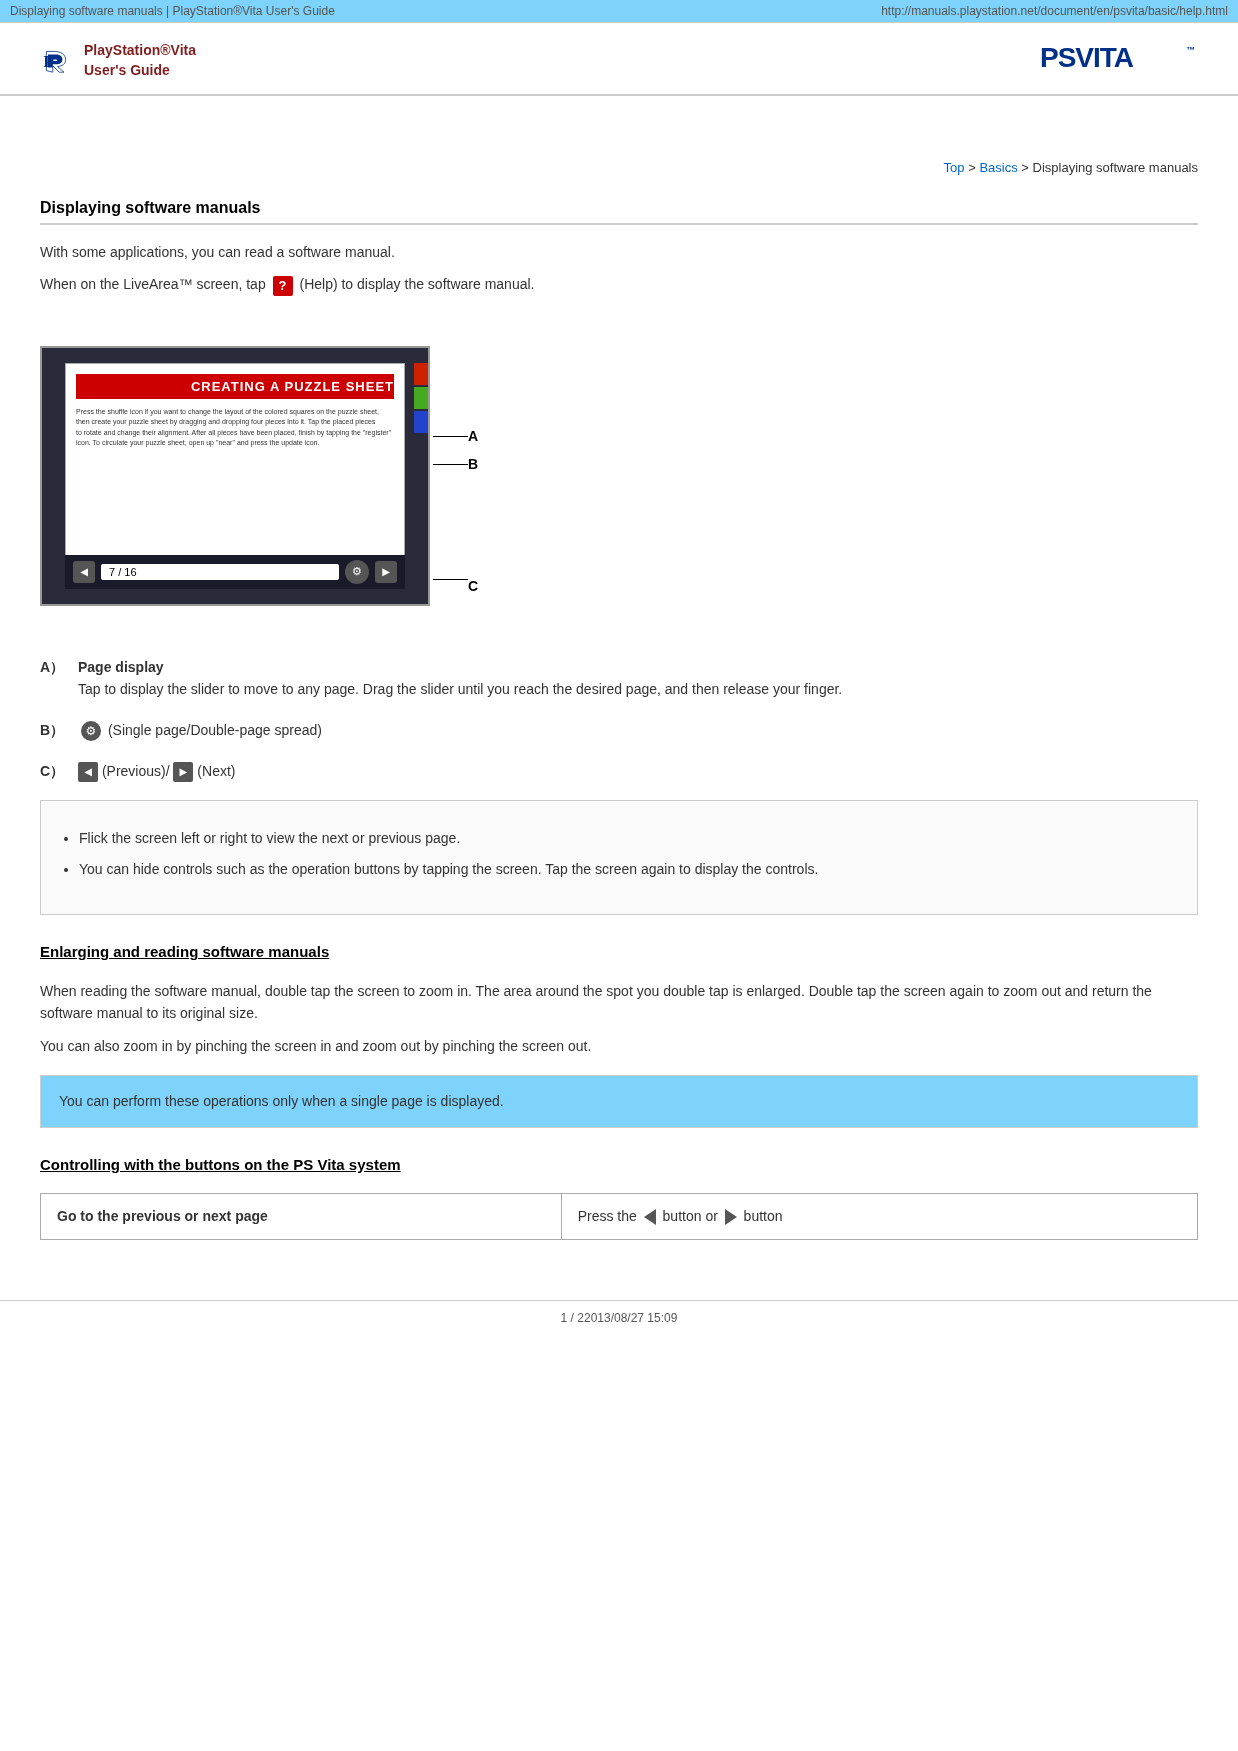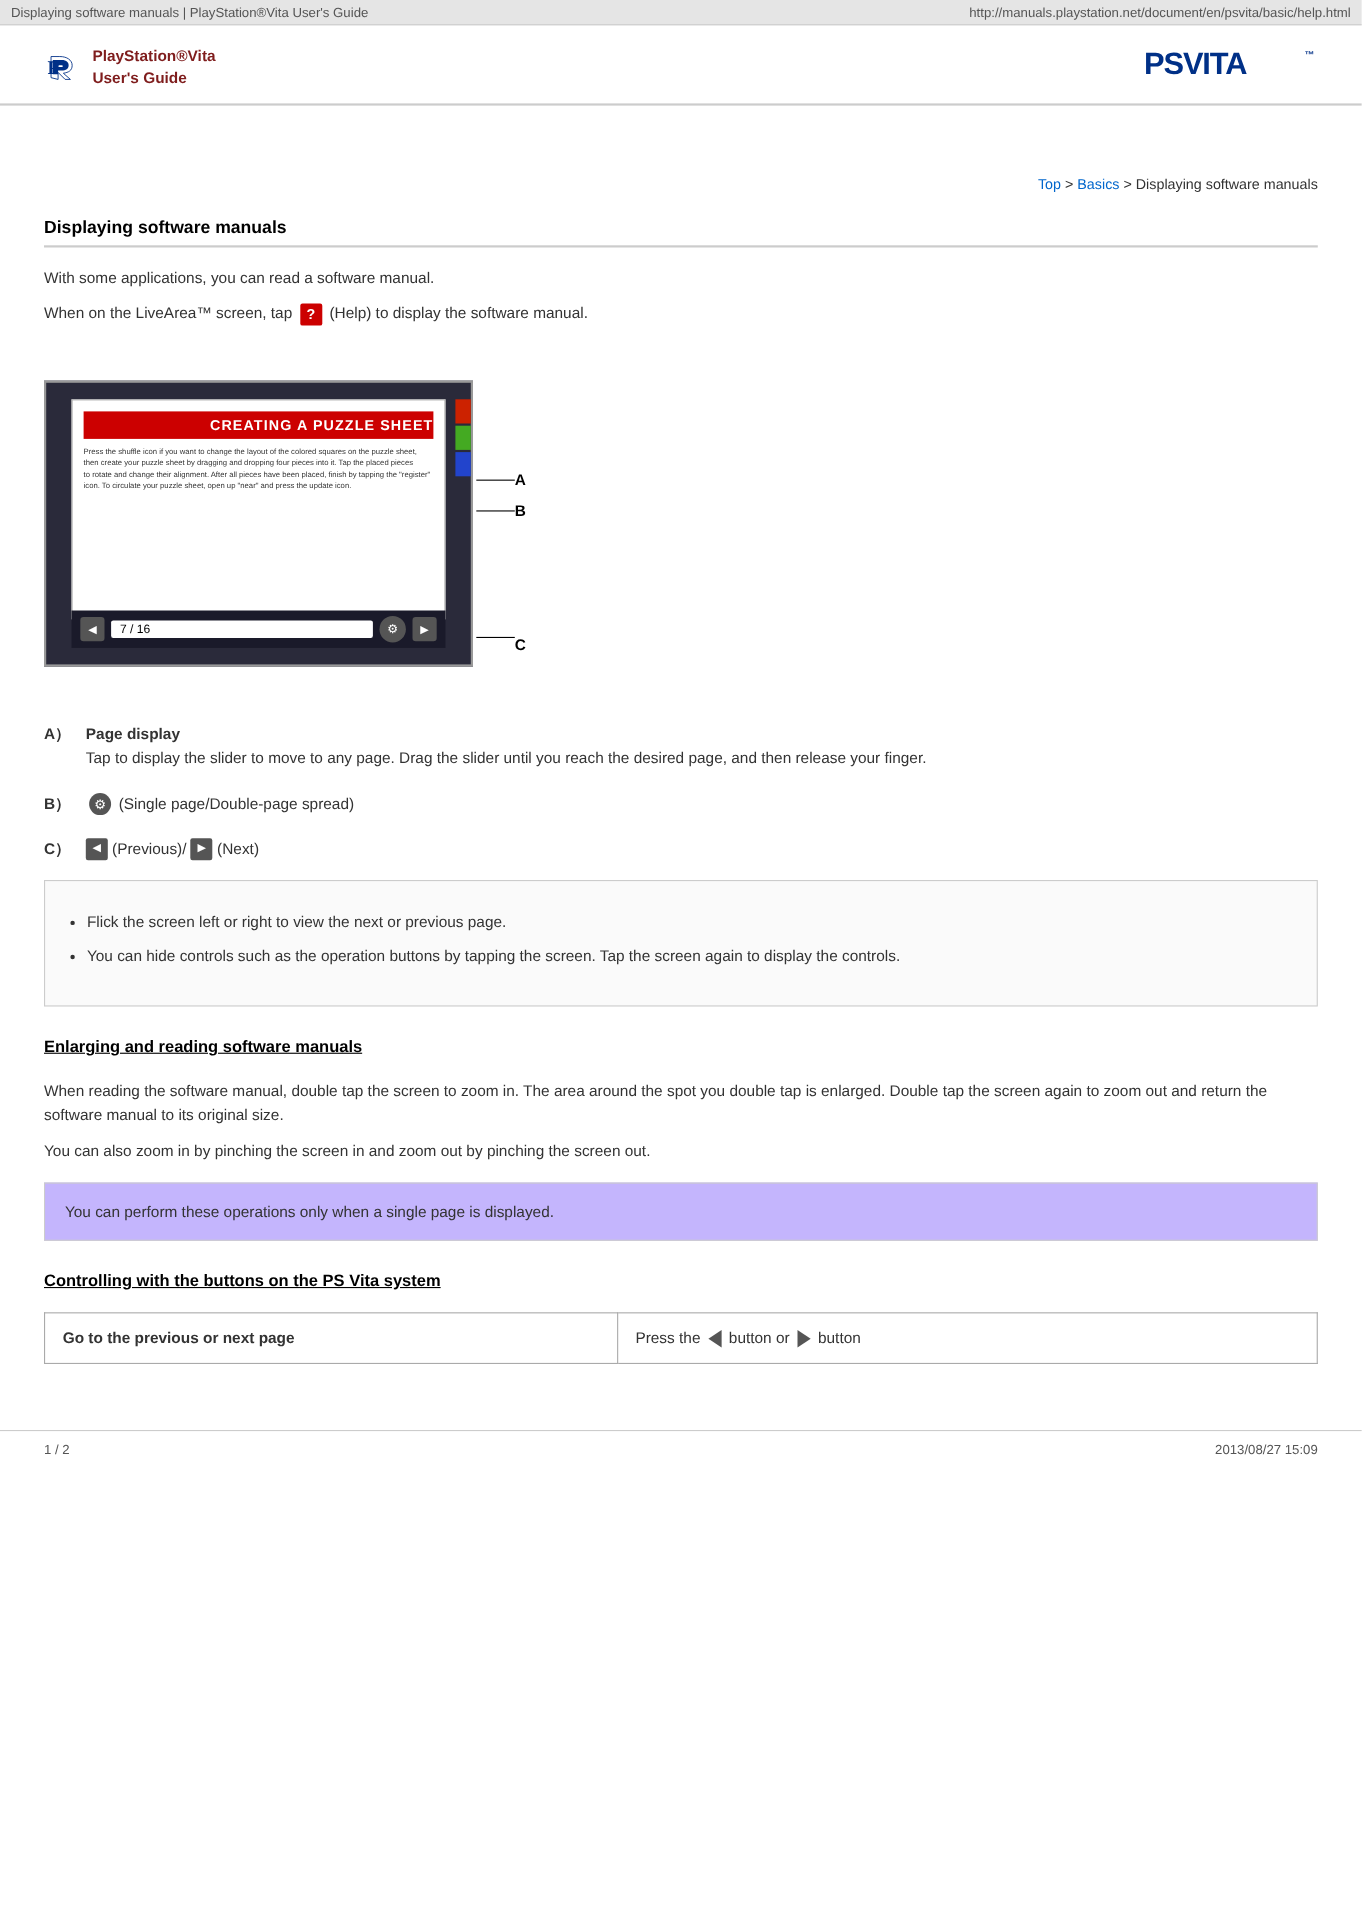--- a/index.html
+++ b/index.html
@@ -13,21 +13,21 @@
     }
 
     
     .browser-bar {
       display: flex;
       justify-content: space-between;
       padding: 4px 10px;
       font-size: 12px;
       color: #555;
       border-bottom: 1px solid #ccc;
-      background: #e5e5e5;
+      background: #7dd3fc;
     }
 
     
     .site-header {
       display: flex;
       align-items: center;
       justify-content: space-between;
       padding: 14px 40px 10px 40px;
       border-bottom: 2px solid #ccc;
     }
@@ -306,21 +306,21 @@
       margin-bottom: 8px;
       line-height: 1.6;
       font-size: 14px;
     }
 
     
     .note-box {
       border: 1px solid #ccc;
       padding: 14px 18px;
       margin: 18px 0;
-      background: #c4b5fd;
+      background: #7dd3fc;
       font-size: 14px;
       line-height: 1.6;
     }
 
     
     .section-sep {
       margin: 28px 0 16px 0;
     }
 
     
@@ -337,21 +337,21 @@
       line-height: 1.5;
     }
     .control-table td:first-child {
       width: 45%;
       font-weight: bold;
     }
 
     
     .footer {
       display: flex;
-      justify-content: space-between;
+      justify-content: center;
       align-items: center;
       padding: 10px 40px;
       border-top: 1px solid #ccc;
       font-size: 12px;
       color: #555;
       margin-top: 20px;
     }
     .gear-icon-svg {
       vertical-align: middle;
       margin: 0 2px;

